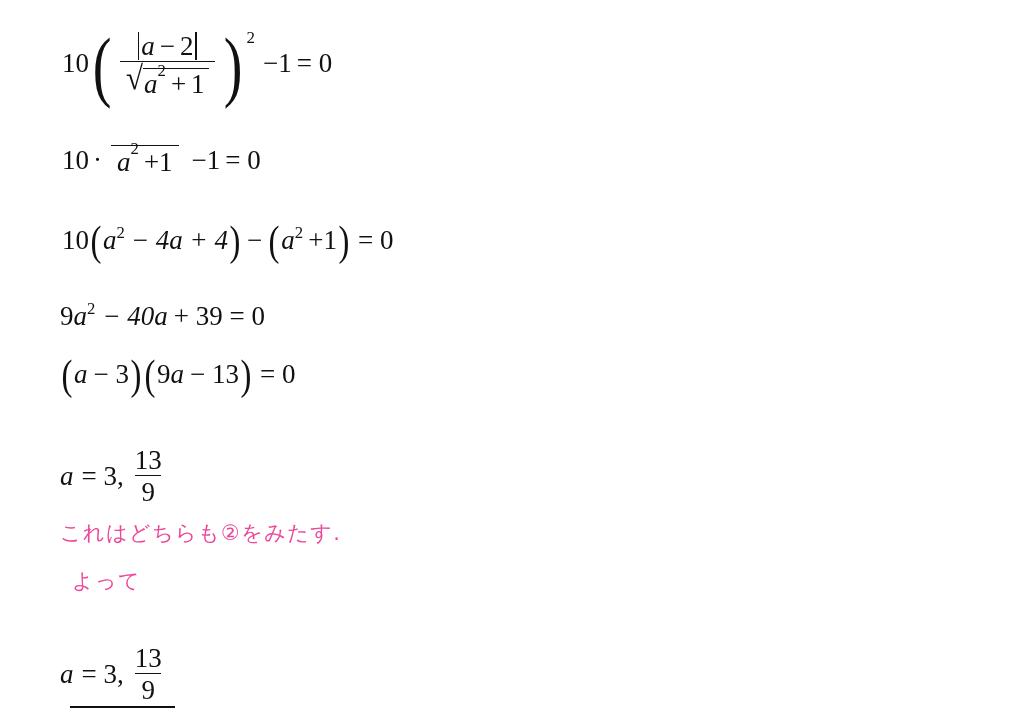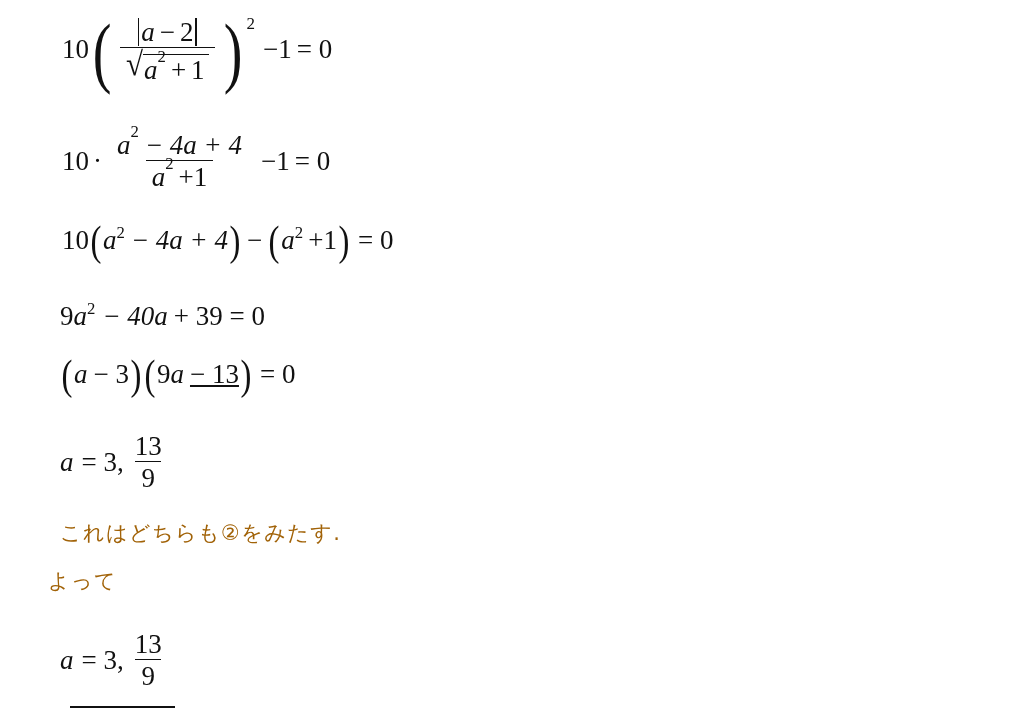--- a/index.html
+++ b/index.html
@@ -46,21 +46,21 @@
   .sup-up {
     font-style: normal;
   }
   
   .frac {
     display: inline-flex;
     flex-direction: column;
     align-items: center;
     justify-content: center;
     vertical-align: middle;
-    margin: 0 5px;
+    margin: 14px 5px;
     line-height: 1.05;
   }
   .frac .fnum {
     padding: 0 6px 1px 6px;
   }
   .frac .fden {
     padding: 2px 6px 0 6px;
     border-top: 1.6px solid #111;
   }
   
@@ -119,21 +119,21 @@
     padding: 0 5px;
   }
   .cdot {
     font-style: normal;
     padding: 0 4px;
   }
   .jp {
     font-family: "DejaVu Sans", sans-serif;
     font-size: 21px;
     letter-spacing: 1.5px;
-    color: #a16207;
+    color: #ec4899;
   }
   .answer-underline {
     position: absolute;
     height: 1.6px;
     background: #111;
   }
   .exp2 {
     font-size: 17px;
     font-style: normal;
     position: relative;
@@ -163,23 +163,20 @@
     <span class="paren p-tall">)</span>
     <span class="exp2">2</span>
     <span class="op" style="padding-left:9px;">−1</span>
     <span class="num">= 0</span>
   </div>
 
   <div class="line" style="left:62px; top:131px;">
     <span class="num">10</span>
     <span class="cdot">·</span>
     <span class="frac">
-      <span class="fnum">
-        <span class="math">a</span><span class="sup sup-up">2</span><span class="math" style="padding-left:6px;">− 4a + 4</span>
-      </span>
       <span class="fden">
         <span class="math">a</span><span class="sup sup-up">2</span><span class="num" style="padding-left:5px;">+1</span>
       </span>
     </span>
     <span class="op" style="padding-left:8px;">−1</span>
     <span class="num">= 0</span>
   </div>
 
   <div class="line" style="left:62px; top:225px;">
     <span class="num">10</span>
@@ -207,37 +204,37 @@
   </div>
 
   <div class="line" style="left:60px; top:359px;">
     <span class="paren p-med">(</span>
     <span class="math">a</span>
       <span class="num" style="padding-left:6px;">− 3</span>
     <span class="paren p-med">)</span>
     <span class="paren p-med">(</span>
     <span class="num">9</span>
       <span class="math">a</span>
-      <span class="num" style="padding-left:6px;text-decoration:underline;">− 13</span>
+      <span class="num" style="padding-left:6px;">− 13</span>
     <span class="paren p-med">)</span>
     <span class="num" style="padding-left:7px;">= 0</span>
   </div>
 
   <div class="line" style="left:60px; top:432px;">
     <span class="math">a</span>
     <span class="num" style="padding-left:8px;">= 3,</span>
     <span class="frac">
       <span class="fnum">13</span>
       <span class="fden">9</span>
     </span>
   </div>
 
   <div class="line jp" style="left:60px; top:519px;">これはどちらも②をみたす.</div>
 
-  <div class="line jp" style="left:48px; top:567px;">よって</div>
+  <div class="line jp" style="left:72px; top:567px;">よって</div>
 
   <div class="line" style="left:60px; top:630px;">
     <span class="math">a</span>
     <span class="num" style="padding-left:8px;">= 3,</span>
     <span class="frac">
       <span class="fnum">13</span>
       <span class="fden">9</span>
     </span>
   </div>
   <div class="answer-underline" style="left:70px; top:706px; width:105px;"></div>

